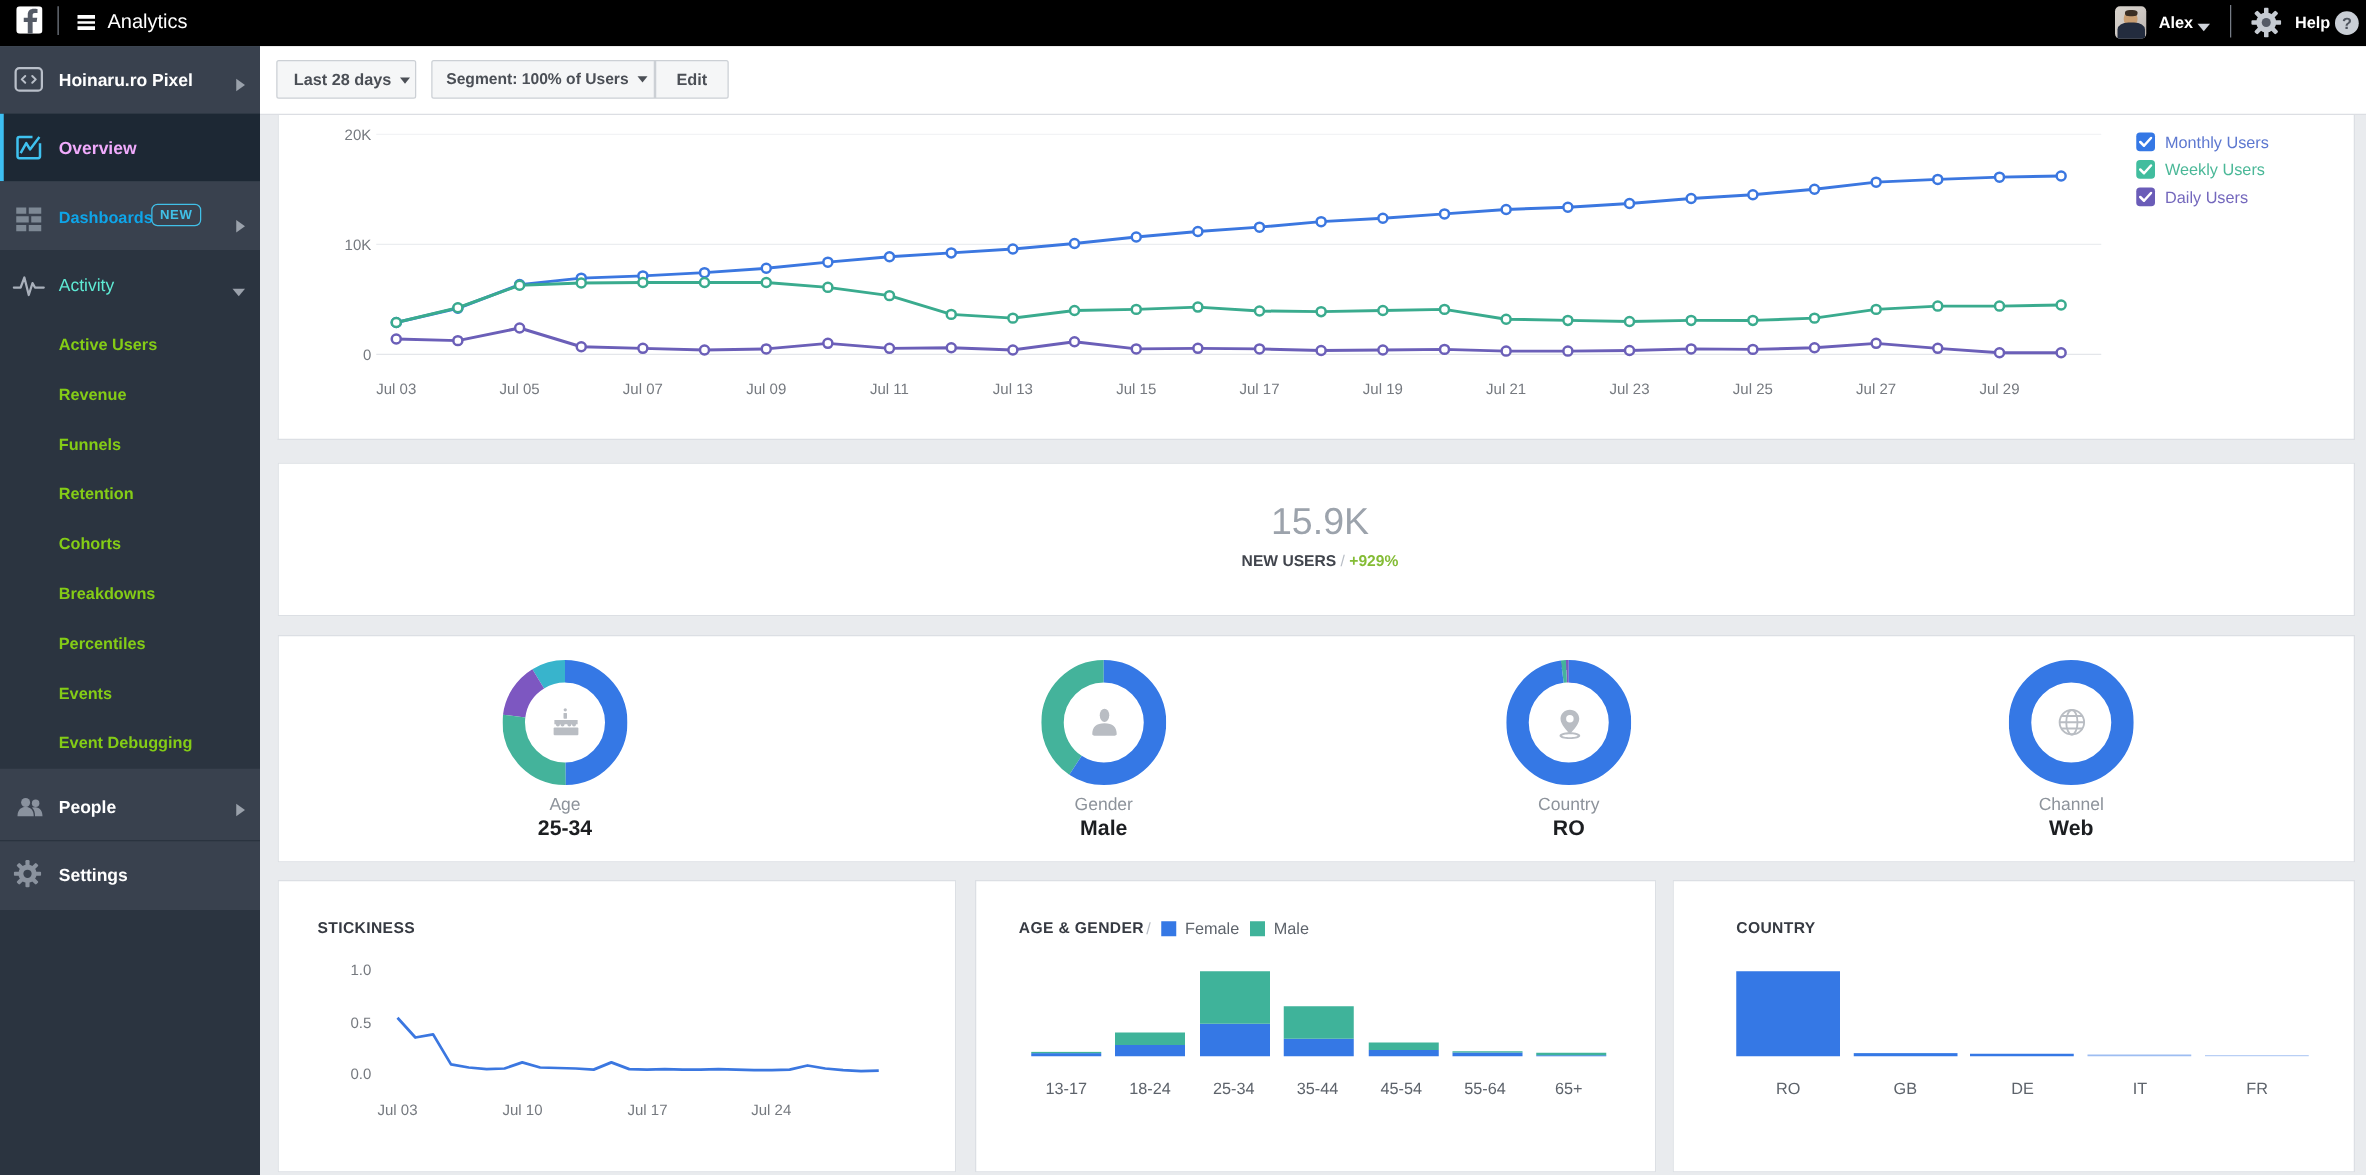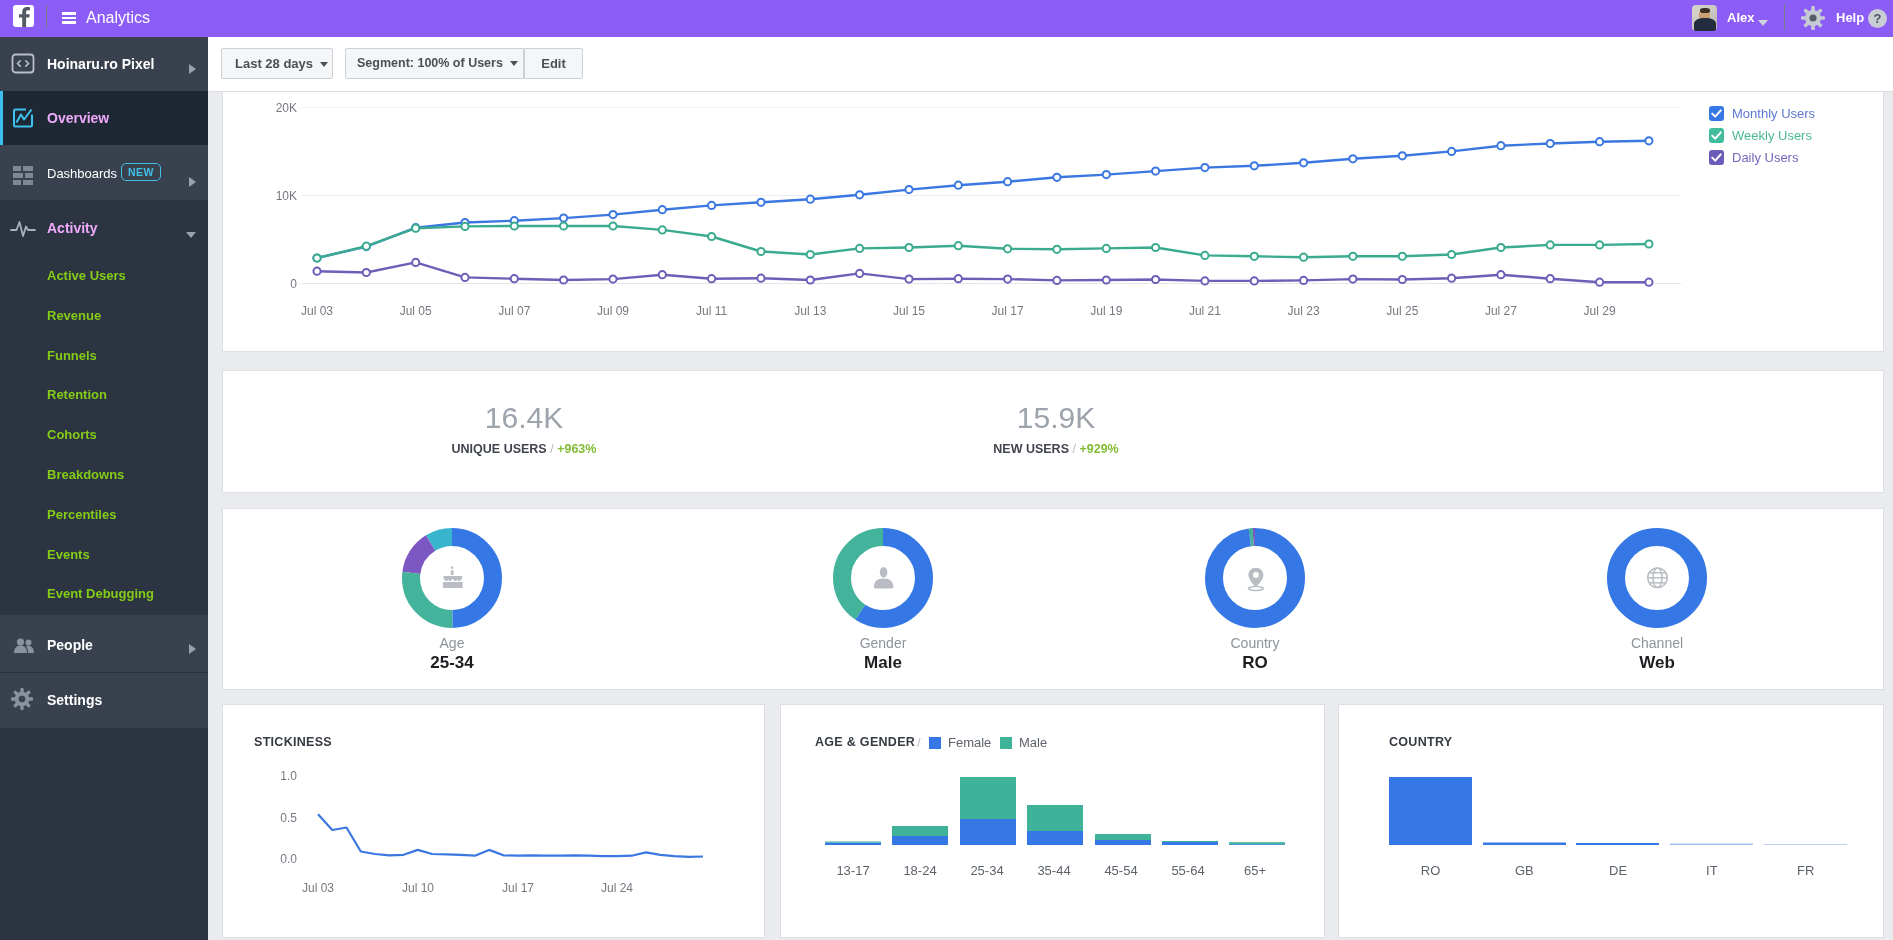--- a/index.html
+++ b/index.html
@@ -1,21 +1,21 @@
 <!DOCTYPE html>
 <html><head><meta charset="utf-8"><title>Analytics</title>
 <style>
 * { margin:0; padding:0; box-sizing:border-box; }
 html,body { width:1893px; height:940px; overflow:hidden; font-family:"Liberation Sans",sans-serif; background:#e9ebee; }
 .abs { position:absolute; }
 .ax { font-family:"Liberation Sans",sans-serif; font-size:12px; fill:#75797f; }
 .ax2 { font-family:"Liberation Sans",sans-serif; font-size:13px; fill:#5d636b; }
 .lg { font-family:"Liberation Sans",sans-serif; font-size:13px; }
 .card { position:absolute; background:#fff; border:1px solid #dcdfe4; }
-.topbar { position:absolute; left:0; top:0; width:1893px; height:37px; background:#8b5cf6; }
+.topbar { position:absolute; left:0; top:0; width:1893px; height:37px; background:#000000; }
 .sidebar { position:absolute; left:0; top:37px; width:208px; height:903px; background:#2b3440; }
 .srow { position:absolute; left:0; width:208px; }
 .sdiv { position:absolute; left:0; width:208px; height:1px; background:#2a333f; }
 .sub { position:absolute; left:47px; height:40px; line-height:40px; font-size:13px; color:#84cc16; font-weight:bold; }
 .ttl { font-size:12.5px; font-weight:bold; color:#363a42; letter-spacing:.3px; }
 </style></head>
 <body>
 
 <div class="topbar">
   <div class="abs" style="left:13px;top:5px"><svg width="21" height="22" viewBox="0 0 21 22">
@@ -72,29 +72,29 @@
   </div>
   <div class="srow" style="top:108px;height:55px;background:#39414e">
     <div class="abs" style="left:11px;top:18px"><svg width="24" height="24" viewBox="0 0 24 24" fill="#7d8894">
           <rect x="2" y="3" width="8" height="5"></rect>
           <rect x="12" y="3" width="10" height="5"></rect>
           <rect x="2" y="10" width="10" height="5"></rect>
           <rect x="14" y="10" width="8" height="5"></rect>
           <rect x="2" y="17" width="8" height="5"></rect>
           <rect x="12" y="17" width="10" height="5"></rect>
         </svg></div>
-    <div class="abs" style="left:47px;top:21px;font-size:13px;font-weight:normal;color:#ffffff">Dashboards</div>
+    <div class="abs" style="left:47px;top:21px;font-size:13px;font-weight:bold;color:#0ea5e9">Dashboards</div>
     <div class="abs" style="left:121px;top:18px;border:1px solid #41c0e8;border-radius:5px;padding:2px 6px;font-size:10.5px;font-weight:bold;color:#41c0e8;letter-spacing:.5px">NEW</div>
     <div class="abs" style="left:189px;top:27px"><span style="display:inline-block;width:0;height:0;border-top:5.0px solid transparent;border-bottom:5.0px solid transparent;border-left:7px solid #9aa1ab;vertical-align:middle"></span></div>
   </div>
   <div class="srow" style="top:163px;height:56px">
     <div class="abs" style="left:10px;top:17px"><svg width="26" height="24" viewBox="0 0 26 24">
           <path d="M1 13 h5.5 L9.5 5 L13 19 L16 9.5 L18 13 H25" fill="none" stroke="#a9b0bb" stroke-width="1.8" stroke-linejoin="round" stroke-linecap="round"></path>
         </svg></div>
-    <div class="abs" style="left:47px;top:20px;font-size:14px;font-weight:bold;color:#f0abfc">Activity</div>
+    <div class="abs" style="left:47px;top:20px;font-size:14px;font-weight:normal;color:#5eead4">Activity</div>
     <div class="abs" style="left:186px;top:25px"><span style="display:inline-block;width:0;height:0;border-left:5.5px solid transparent;border-right:5.5px solid transparent;border-top:6px solid #9aa1ab;vertical-align:middle"></span></div>
   </div>
   <div class="sub" style="top:219.0px">Active Users</div>
     <div class="sub" style="top:258.8px">Revenue</div>
     <div class="sub" style="top:298.6px">Funnels</div>
     <div class="sub" style="top:338.4px">Retention</div>
     <div class="sub" style="top:378.2px">Cohorts</div>
     <div class="sub" style="top:418.0px">Breakdowns</div>
     <div class="sub" style="top:457.8px">Percentiles</div>
     <div class="sub" style="top:497.6px">Events</div>
@@ -258,24 +258,20 @@
       </g>
       <g>
         <rect x="1486" y="58" width="15" height="15" rx="3" fill="#6a5cb8"></rect>
         <path d="M1489.2 65.6 l3 3 l5.6 -6.2" fill="none" stroke="#fff" stroke-width="2" stroke-linecap="round" stroke-linejoin="round"></path>
         <text x="1509" y="70" class="lg" fill="#7468bd">Daily Users</text>
       </g>
     </svg>
 </div>
 
 <div class="card" style="left:222px;top:370px;width:1662px;height:123px">
-  <div class="abs" style="left:151px;top:30px;width:300px;text-align:center">
-    <div style="font-size:30px;color:#9ca3ac">16.4K</div>
-    <div style="margin-top:7px;font-size:12.5px;font-weight:bold;color:#41454d">UNIQUE USERS <span style="color:#b9bec6;font-weight:normal">/</span> <span style="color:#84bc35">+963%</span></div>
-  </div>
   <div class="abs" style="left:683px;top:30px;width:300px;text-align:center">
     <div style="font-size:30px;color:#9ca3ac">15.9K</div>
     <div style="margin-top:7px;font-size:12.5px;font-weight:bold;color:#41454d">NEW USERS <span style="color:#b9bec6;font-weight:normal">/</span> <span style="color:#84bc35">+929%</span></div>
   </div>
 </div>
 
 <div class="card" style="left:222px;top:508px;width:1662px;height:182px">
   <div class="dcol" style="left:129px">
       <div class="dwrap"><svg width="100" height="100">
           <circle cx="50" cy="50" r="41" fill="none" stroke="#38b4cc" stroke-width="18" stroke-dasharray="22.93 234.68" stroke-dashoffset="-234.68" transform="rotate(-90 50 50)"></circle>

